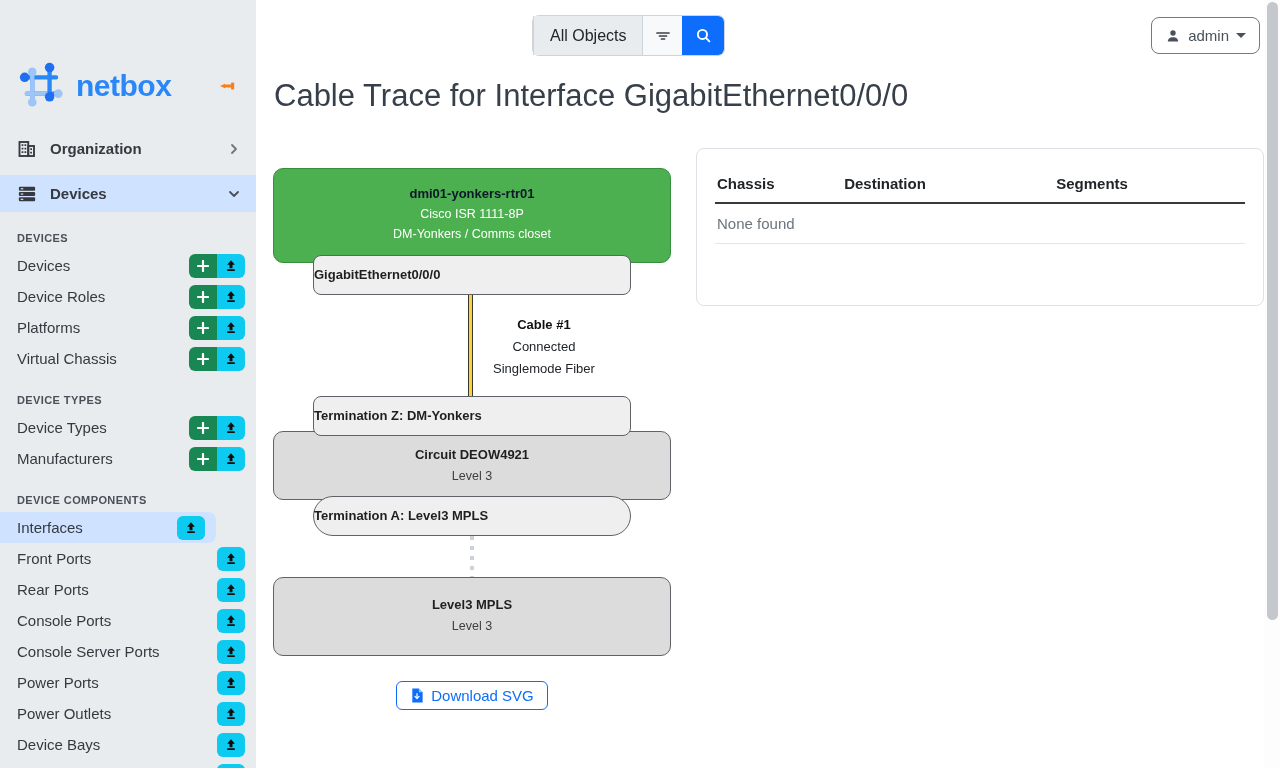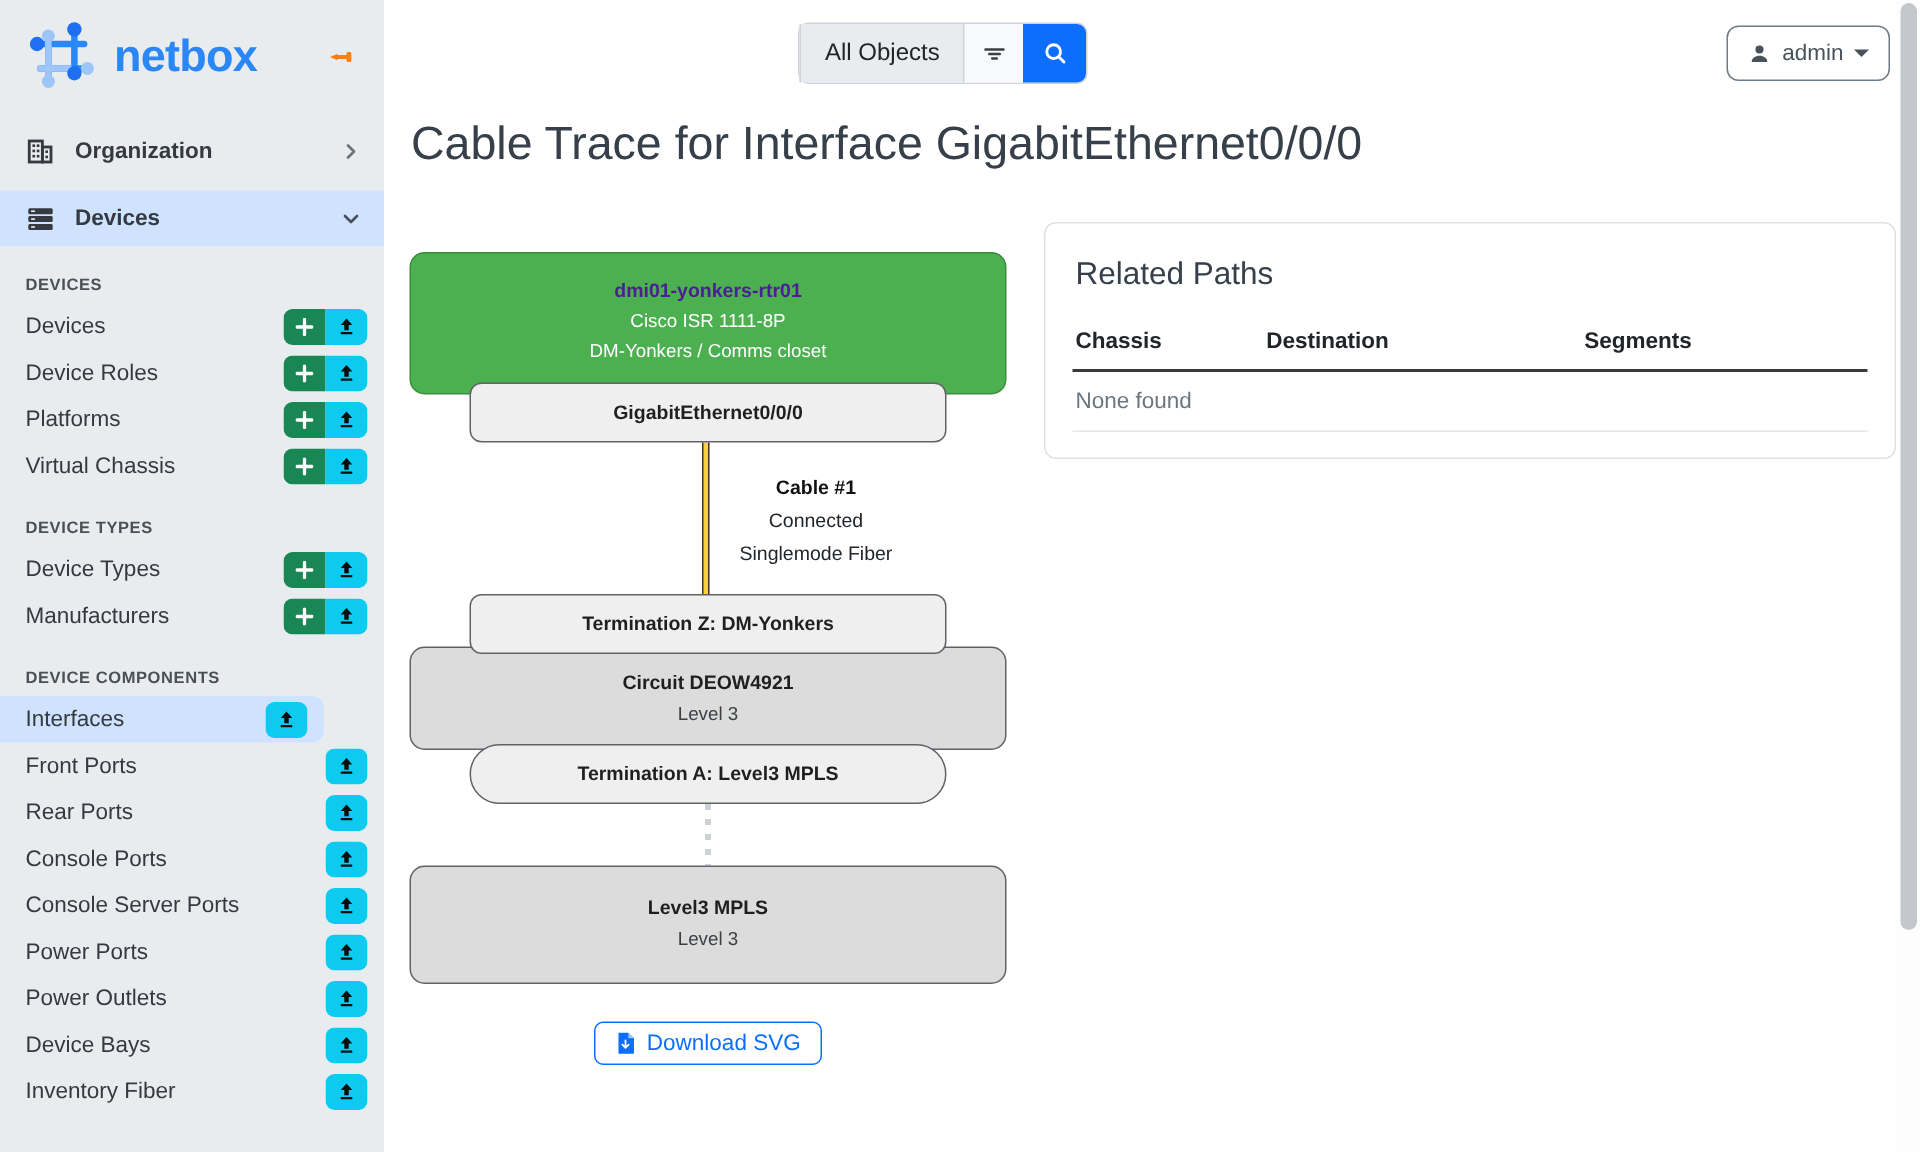--- a/index.html
+++ b/index.html
@@ -1,21 +1,21 @@
 <!DOCTYPE html>
 <html><head>
 <meta charset="utf-8">
 <style>
   * { margin:0; padding:0; box-sizing:border-box; }
   html,body { width:1280px; height:768px; overflow:hidden; font-family:"Liberation Sans",sans-serif; background:#fff; }
   .app { display:flex; width:1280px; height:768px; position:relative; }
 
   
   .sidebar { width:256px; min-width:256px; height:768px; background:#e9ecef; overflow:hidden; }
-  .logo-row { display:flex; align-items:center; justify-content:space-between; padding:12px 18px 10px 16px; }
+  .logo-row { display:flex; align-items:center; justify-content:space-between; padding:12px 18px 10px 16px;margin-top:48px; }
   .logo { display:flex; align-items:center; gap:8px; cursor:pointer; }
   .logo-text { font-size:30px; font-weight:700; color:#2a87f7; letter-spacing:-0.5px; }
   .pin { width:20px; height:20px; }
 
   .menu-item { display:flex; align-items:center; height:37px; padding:0 14px 0 16px; margin-top:8px; cursor:pointer; }
   .menu-item.active { background:#cfe2ff; }
   .mi-icon { width:22px; height:22px; margin-right:12px; display:flex; align-items:center; justify-content:center; }
   .mi-label { flex:1; font-size:15px; font-weight:700; color:#343a40; }
   .mi-chev { width:16px; height:16px; }
 
@@ -43,23 +43,23 @@
   .user-label { font-size:15px; color:#49525a;text-align:center; }
   .caret { width:0; height:0; border-left:5px solid transparent; border-right:5px solid transparent; border-top:5px solid #49525a; }
 
   h1.page-title { margin:8px 0 0 18px; font-size:31px; font-weight:400; color:#37404a; }
 
   .content-row { display:flex; align-items:flex-start; margin-top:34px; }
   .diagram { width:398px; margin-left:17px; display:flex; flex-direction:column; align-items:center; }
 
   .node { width:398px; text-align:center; border-radius:10px; }
   .node.device { height:95px; background:#4caf50; border:1px solid #388e3c; padding-top:17px; position:relative; z-index:1; margin-top:20px; }
-  .node.device .n-title { font-size:13px; font-weight:700; color:#4c1d95; margin-bottom:6px; }
+  .node.device .n-title { font-size:13px; font-weight:700; color:#0f172a; margin-bottom:6px; }
   .node.device .n-sub { font-size:12.5px; color:#fff; margin-bottom:6px; }
-  .port { width:318px; height:40px; line-height:38px; background:#efefef; border:1px solid #5f6368; border-radius:8px; text-align:center; font-size:13px; font-weight:700; color:#1f1f1f; position:relative; z-index:2; cursor:pointer; }
+  .port { width:318px; height:40px; line-height:38px; background:#efefef; border:1px solid #5f6368; border-radius:8px; text-align:left; font-size:13px; font-weight:700; color:#1f1f1f; position:relative; z-index:2; cursor:pointer; }
   .port.iface { margin-top:-8px; }
   .cable-seg { position:relative; width:398px; height:101px; }
   .cable-line { position:absolute; left:195px; top:0; bottom:0; width:5px; background:#fcd13e; border-left:1.5px solid #3a382f; border-right:1.5px solid #3a382f; }
   .cable-label { position:absolute; left:220px; top:22px; text-align:center; cursor:pointer; }
   .cable-label .c1 { font-size:13px; font-weight:700; color:#111; margin-bottom:7px; }
   .cable-label .c2 { font-size:13px; color:#212529; margin-bottom:7px; }
   .node.circuit { height:69px; background:#dcdcdc; border:1px solid #5f6368; margin-top:-5px; padding-top:15px; position:relative; z-index:1; }
   .node.circuit .n-title, .node.network .n-title { font-size:13px; font-weight:700; color:#1f1f1f; margin-bottom:7px; }
   .node.circuit .n-sub, .node.network .n-sub { font-size:12.5px; color:#3c4043; }
   .port.terma { margin-top:-4px;border-radius:20px; }
@@ -444,21 +444,20 @@
                 <path d="M9 0.5l4 4H9z" fill="#9ec5f8"></path>
                 <path d="M7 6v5M4.8 9l2.2 2.2L9.2 9" stroke="#fff" stroke-width="1.3" fill="none" stroke-linecap="round" stroke-linejoin="round"></path>
               </svg>
           </span>
           <span>Download SVG</span>
         </button>
 
       </section>
 
       <section class="card">
-        <h2>Related Paths</h2>
         <table class="rp-table">
           <thead>
             <tr>
               <th class="col-0">Chassis</th>
               <th class="col-1">Destination</th>
               <th>Segments</th>
             </tr>
           </thead>
           <tbody>
             <tr>

